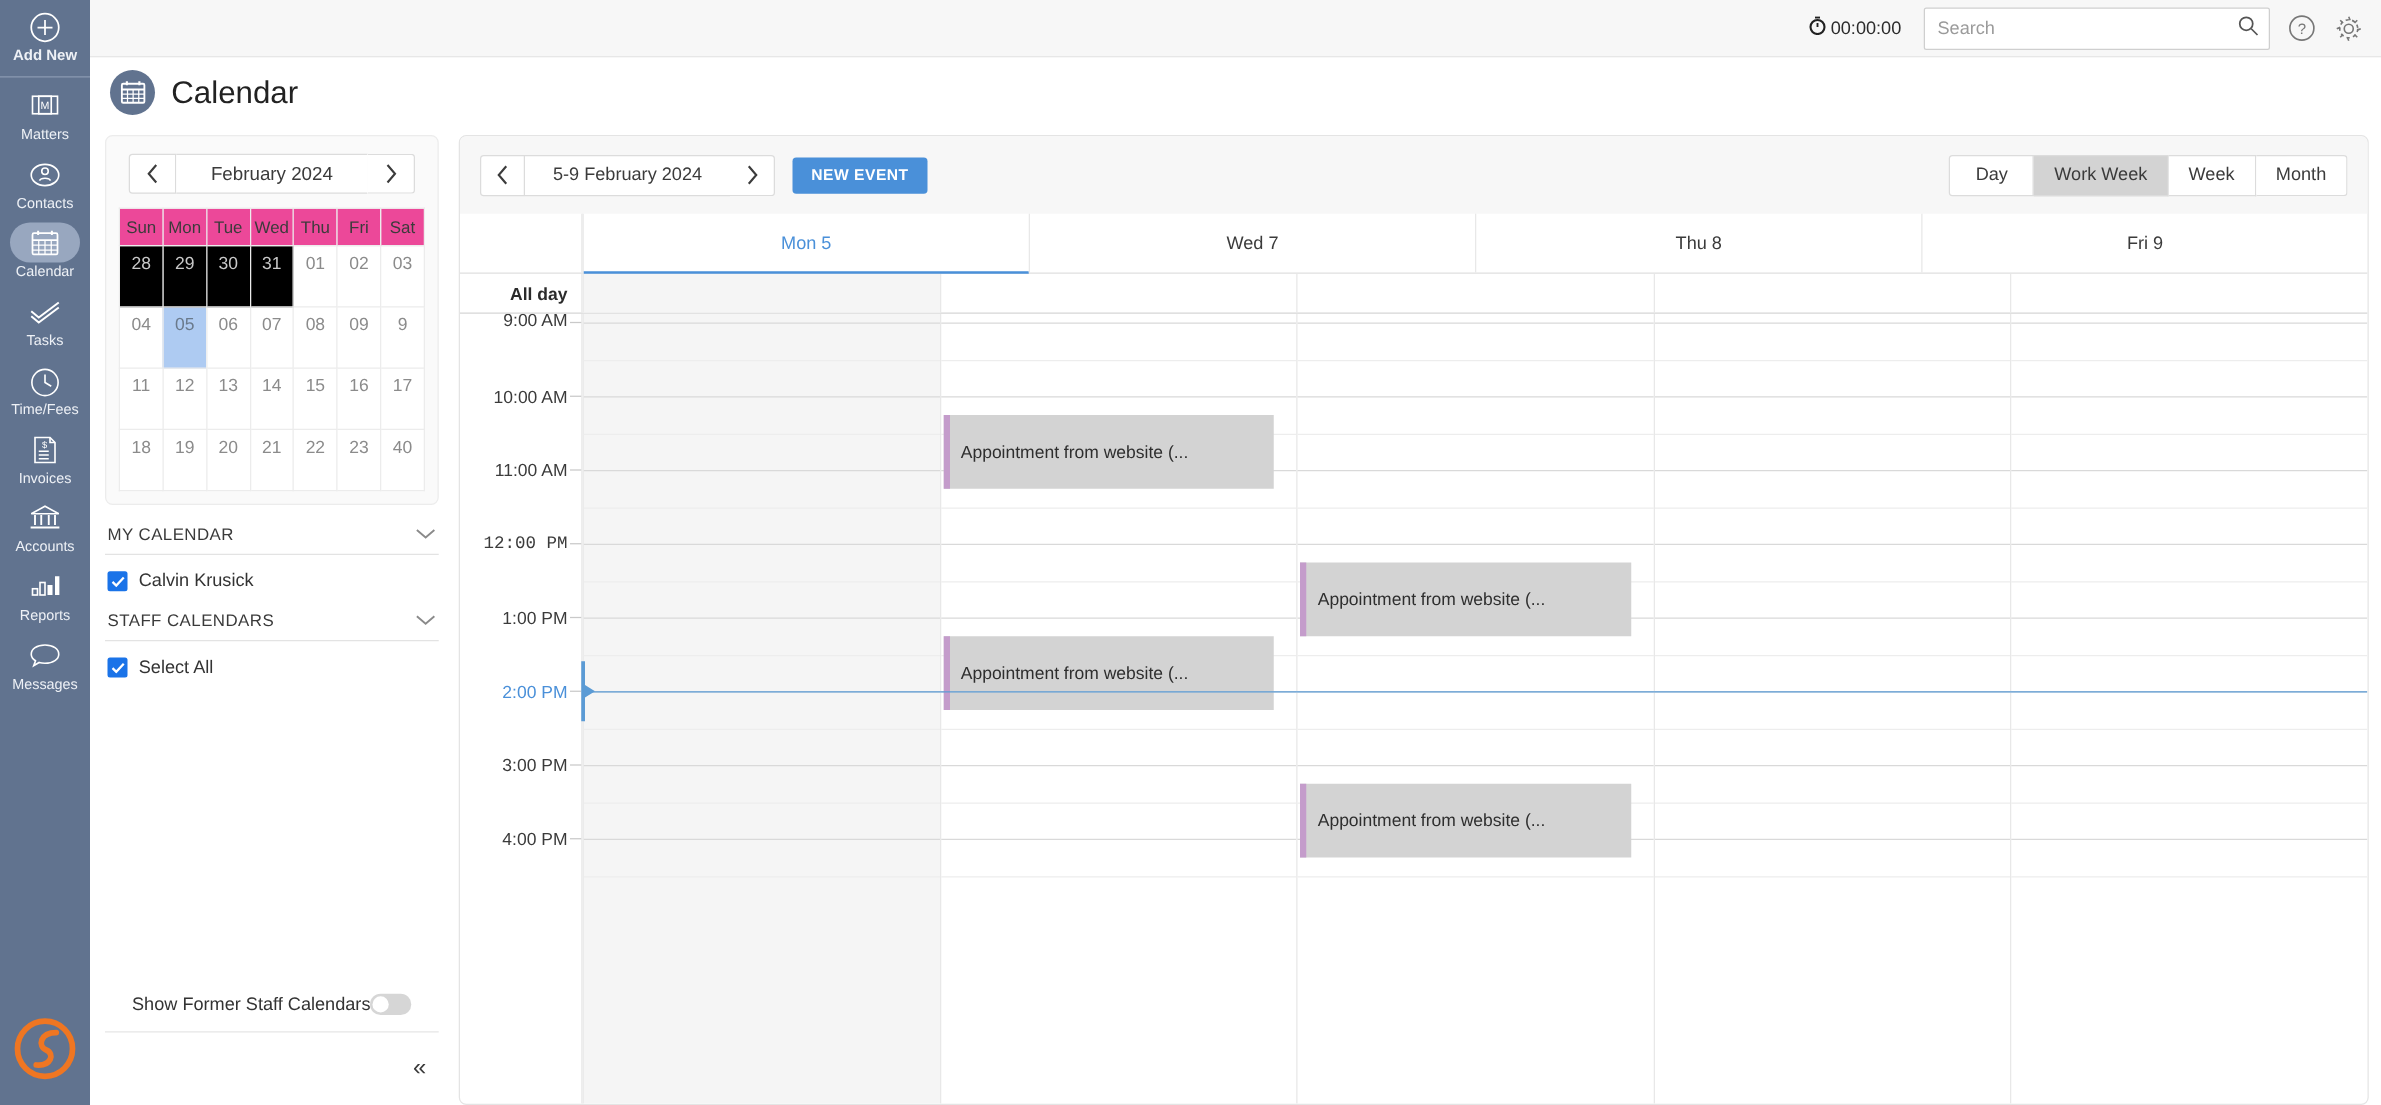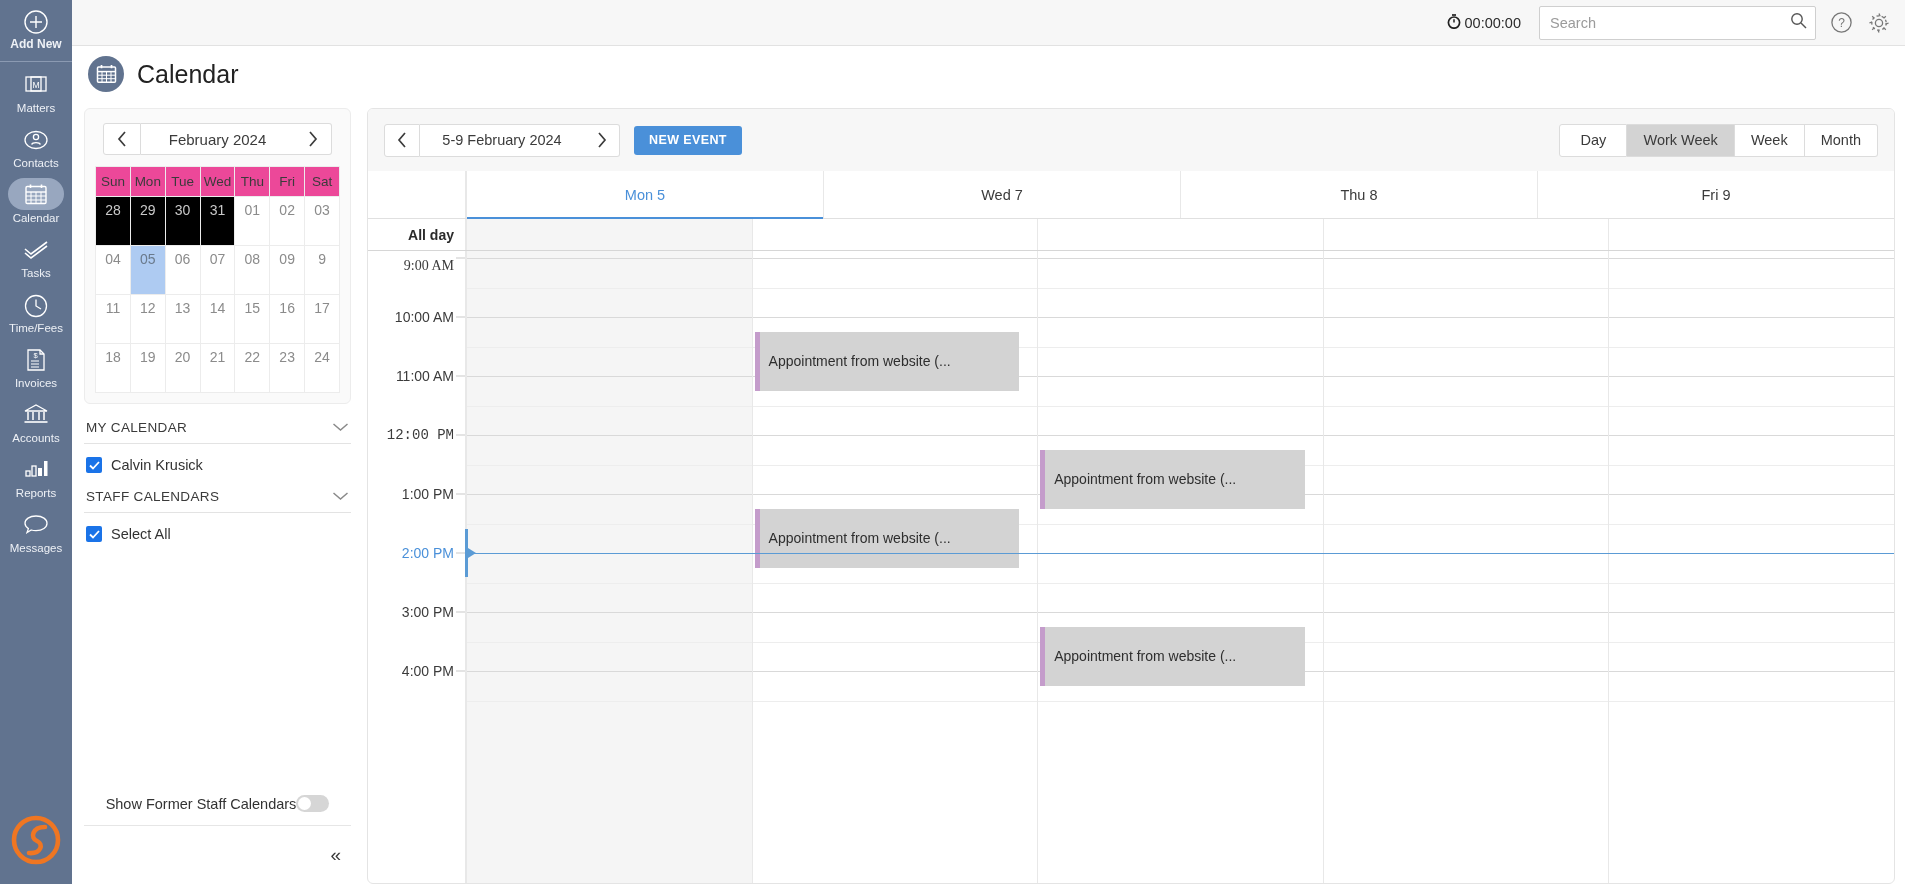--- a/index.html
+++ b/index.html
@@ -497,21 +497,21 @@
                 <td>16</td>
                 <td>17</td>
               </tr>
               <tr>
                 <td>18</td>
                 <td>19</td>
                 <td>20</td>
                 <td>21</td>
                 <td>22</td>
                 <td>23</td>
-                <td>24</td>
+                <td>40</td>
               </tr>
             </tbody>
         </table>
       </div>
 
       <div class="sec-hdr">
         <span class="t">MY CALENDAR</span>
         <span class="cv">
           <svg width="17" height="10" viewBox="0 0 17 10">
             <path d="M1.5 2 L8.5 8 L15.5 2" fill="none" stroke="#8a8a8a" stroke-width="1.5"></path>
@@ -595,21 +595,21 @@
         <div class="ad today"></div>
             <div class="ad"></div>
             <div class="ad"></div>
             <div class="ad"></div>
             <div class="ad"></div>
           </div>
 
         <div id="gridwrap">
           <div id="grid">
             <div id="tgut">
-                <div class="tlabel" style="top: 15px; font-family: Liberation Serif, serif;">9:00 AM</div>
+                <div class="tlabel" style="top: 5px;">9:00 AM</div>
                 <div class="tdash" style="top: 7px;"></div>
                 <div class="tlabel" style="top: 66px;">10:00 AM</div>
                 <div class="tdash" style="top: 66px;"></div>
                 <div class="tlabel" style="top: 125px;">11:00 AM</div>
                 <div class="tdash" style="top: 125px;"></div>
                 <div class="tlabel" style="top: 184px; font-family: Liberation Mono, monospace;">12:00 PM</div>
                 <div class="tdash" style="top: 184px;"></div>
                 <div class="tlabel" style="top: 243px;">1:00 PM</div>
                 <div class="tdash" style="top: 243px;"></div>
                 <div class="tlabel cur" style="top: 302px;">2:00 PM</div>

